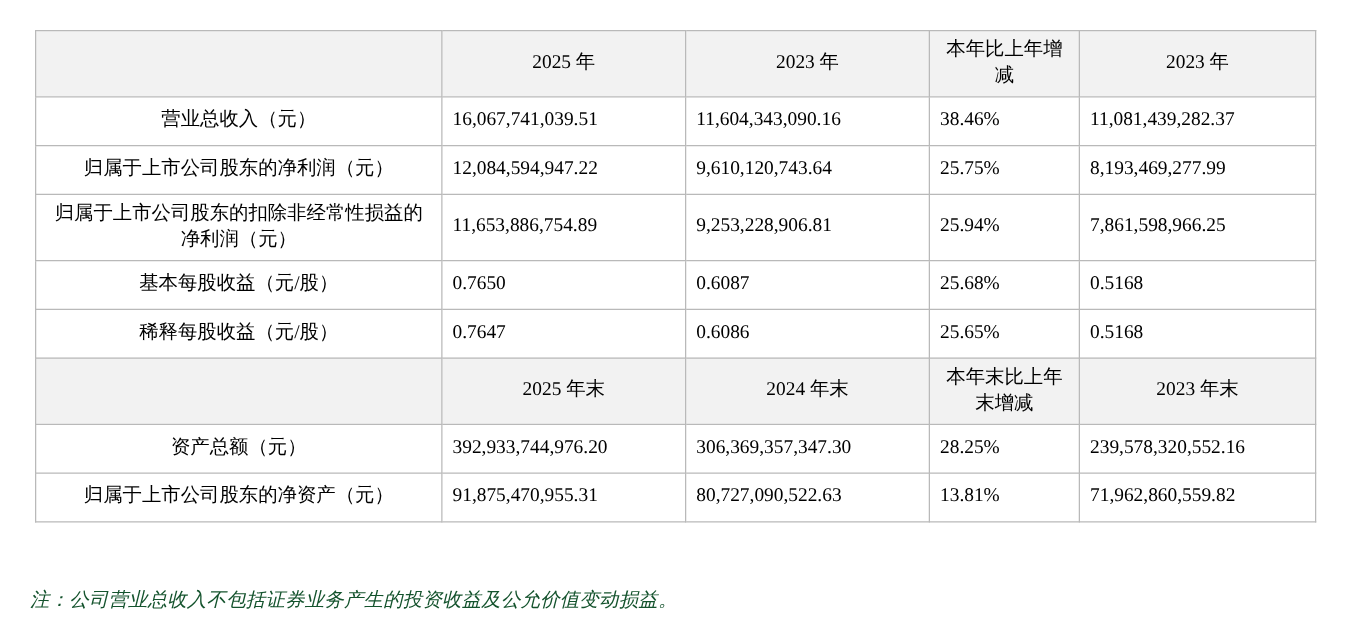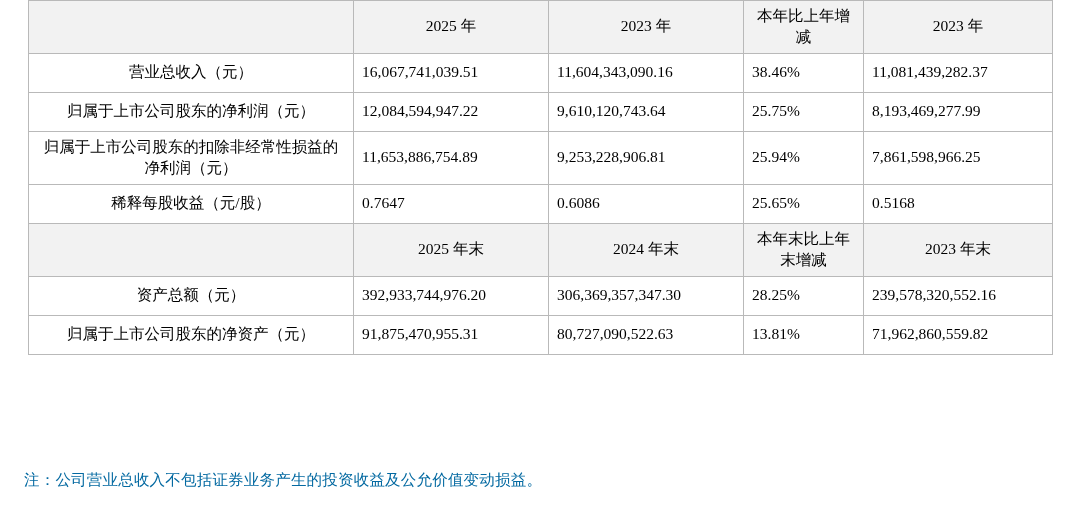--- a/index.html
+++ b/index.html
@@ -16,21 +16,21 @@
   }
   .page {
     position: relative;
     width: 1080px;
     height: 505px;
     box-sizing: border-box;
   }
   table.fin {
     position: absolute;
     left: 28px;
-    top: 0;
+    top: 24px;
     width: 1024px;
     border-collapse: collapse;
     table-layout: fixed;
     font-size: 15.5px;
     font-family: Liberation Serif, serif;
   }
   table.fin td {
     border: 1px solid #b9b9b9;
     padding: 5px 8px;
     vertical-align: middle;
@@ -62,22 +62,23 @@
     font-variant-numeric: tabular-nums;
   }
   .two-line {
     line-height: 1.3;
   }
   .note {
     position: absolute;
     left: 24px;
     top: 470px;
     font-size: 15.5px;
-    color: #0369a1;
+    color: #14532d;
     letter-spacing: 0.2px;
+    font-style: italic;
   }
 </style>
 </head>
 <body>
 
 <div class="page">
 
   <table class="fin">
     <colgroup>
       <col class="col-label">
@@ -110,20 +111,27 @@
         <td class="num">8,193,469,277.99</td>
       </tr>
       <tr>
         <td class="label two-line">归属于上市公司股东的扣除非经常性损益的净利润（元）</td>
         <td class="num">11,653,886,754.89</td>
         <td class="num">9,253,228,906.81</td>
         <td class="num">25.94%</td>
         <td class="num">7,861,598,966.25</td>
       </tr>
       <tr>
+        <td class="label">基本每股收益（元/股）</td>
+        <td class="num">0.7650</td>
+        <td class="num">0.6087</td>
+        <td class="num">25.68%</td>
+        <td class="num">0.5168</td>
+      </tr>
+      <tr>
         <td class="label">稀释每股收益（元/股）</td>
         <td class="num">0.7647</td>
         <td class="num">0.6086</td>
         <td class="num">25.65%</td>
         <td class="num">0.5168</td>
       </tr>
 
       <tr class="hdr">
         <td class="blank"></td>
         <td>2025 年末</td>

